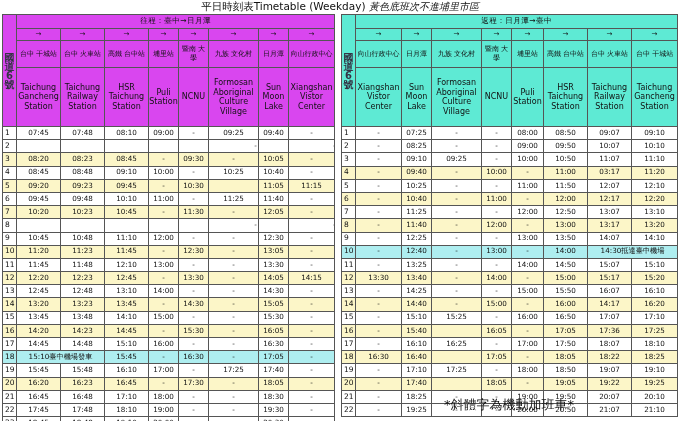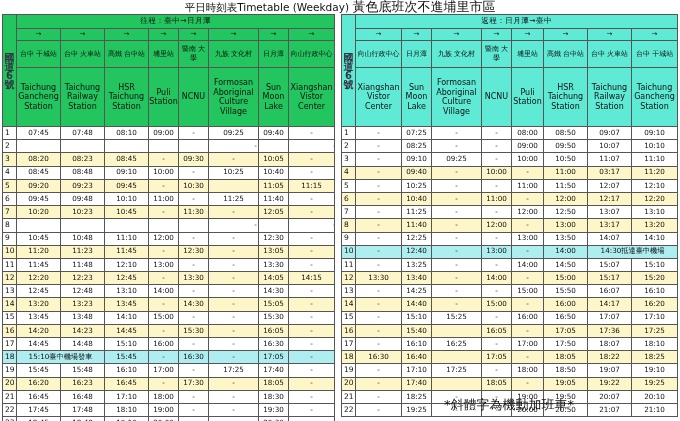--- a/index.html
+++ b/index.html
@@ -1,27 +1,27 @@
 <!DOCTYPE html>
 <html><head>
 <meta charset="utf-8">
 <style>
   html, body { margin:0; padding:0; background:#ffffff; }
   body { width:680px; height:421px; overflow:hidden; position:relative;
          font-family:"DejaVu Sans", "Liberation Sans", sans-serif; color:#111; }
   .title { position:absolute; left:0; top:0; width:680px; height:13px; text-align:center;
            font-size:10.5px; line-height:13px; white-space:nowrap; }
-  .title .sub { font-size:13px; }
+  .title .sub { font-size:10px;font-style:italic; }
   .tbl { position:absolute; top:14px; border-collapse:collapse; table-layout:fixed;
          border:1.5px solid #333; }
   .tbl td { border:1px solid #555; padding:0; text-align:center; font-size:7.2px;
             line-height:8.6px; height:12.2px; white-space:nowrap; overflow:hidden; }
   #left { left:2px; width:332px; }
   #right { left:341px; width:336px; }
-  #left .hdr td { background:#22c55e; }
+  #left .hdr td { background:#d946ef; }
   #right .hdr td { background:#5eead4; }
   .hdr td.dir { height:13px; font-size:7.5px; letter-spacing:0.5px; }
   .hdr td.arrow { height:11px; font-size:7px; }
   .hdr td.zh { height:26px; font-size:7px; line-height:9px; white-space:normal; }
   .hdr td.en { height:58px; font-size:8px; line-height:9.5px; white-space:normal; }
   .hdr td.routeid { font-size:10px; line-height:9px; font-weight:bold; color:#334; white-space:normal; }
   tr.yel td { background:#fcf6c8; }
   tr.cyan td { background:#aeeef0; }
   td.num { text-align:left; padding-left:2px; font-size:7.5px; }
   td.it { font-style:italic;padding-left:44px; }

